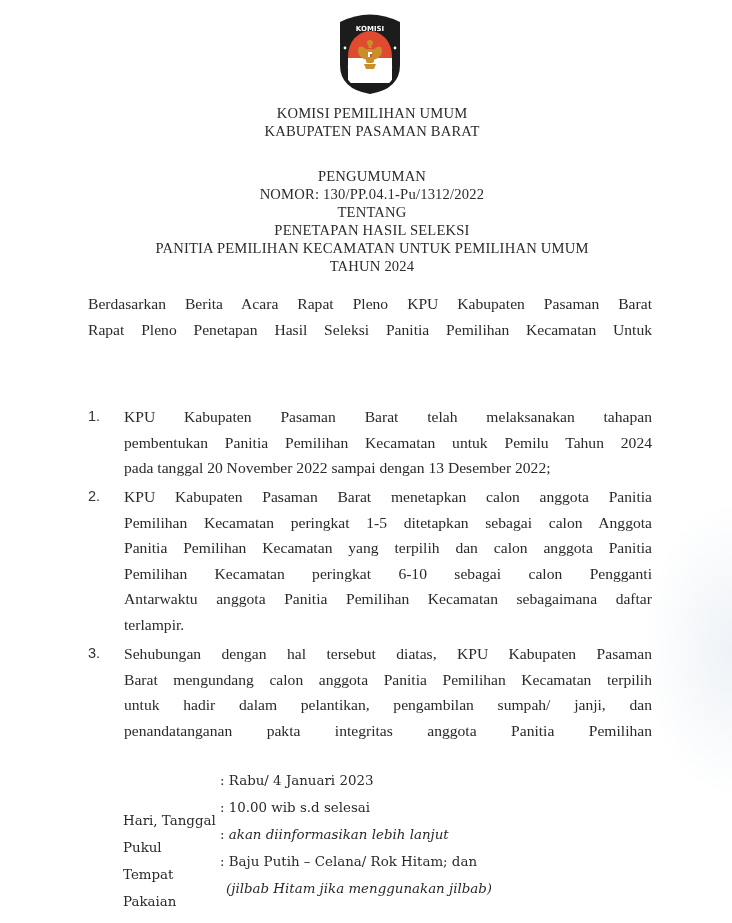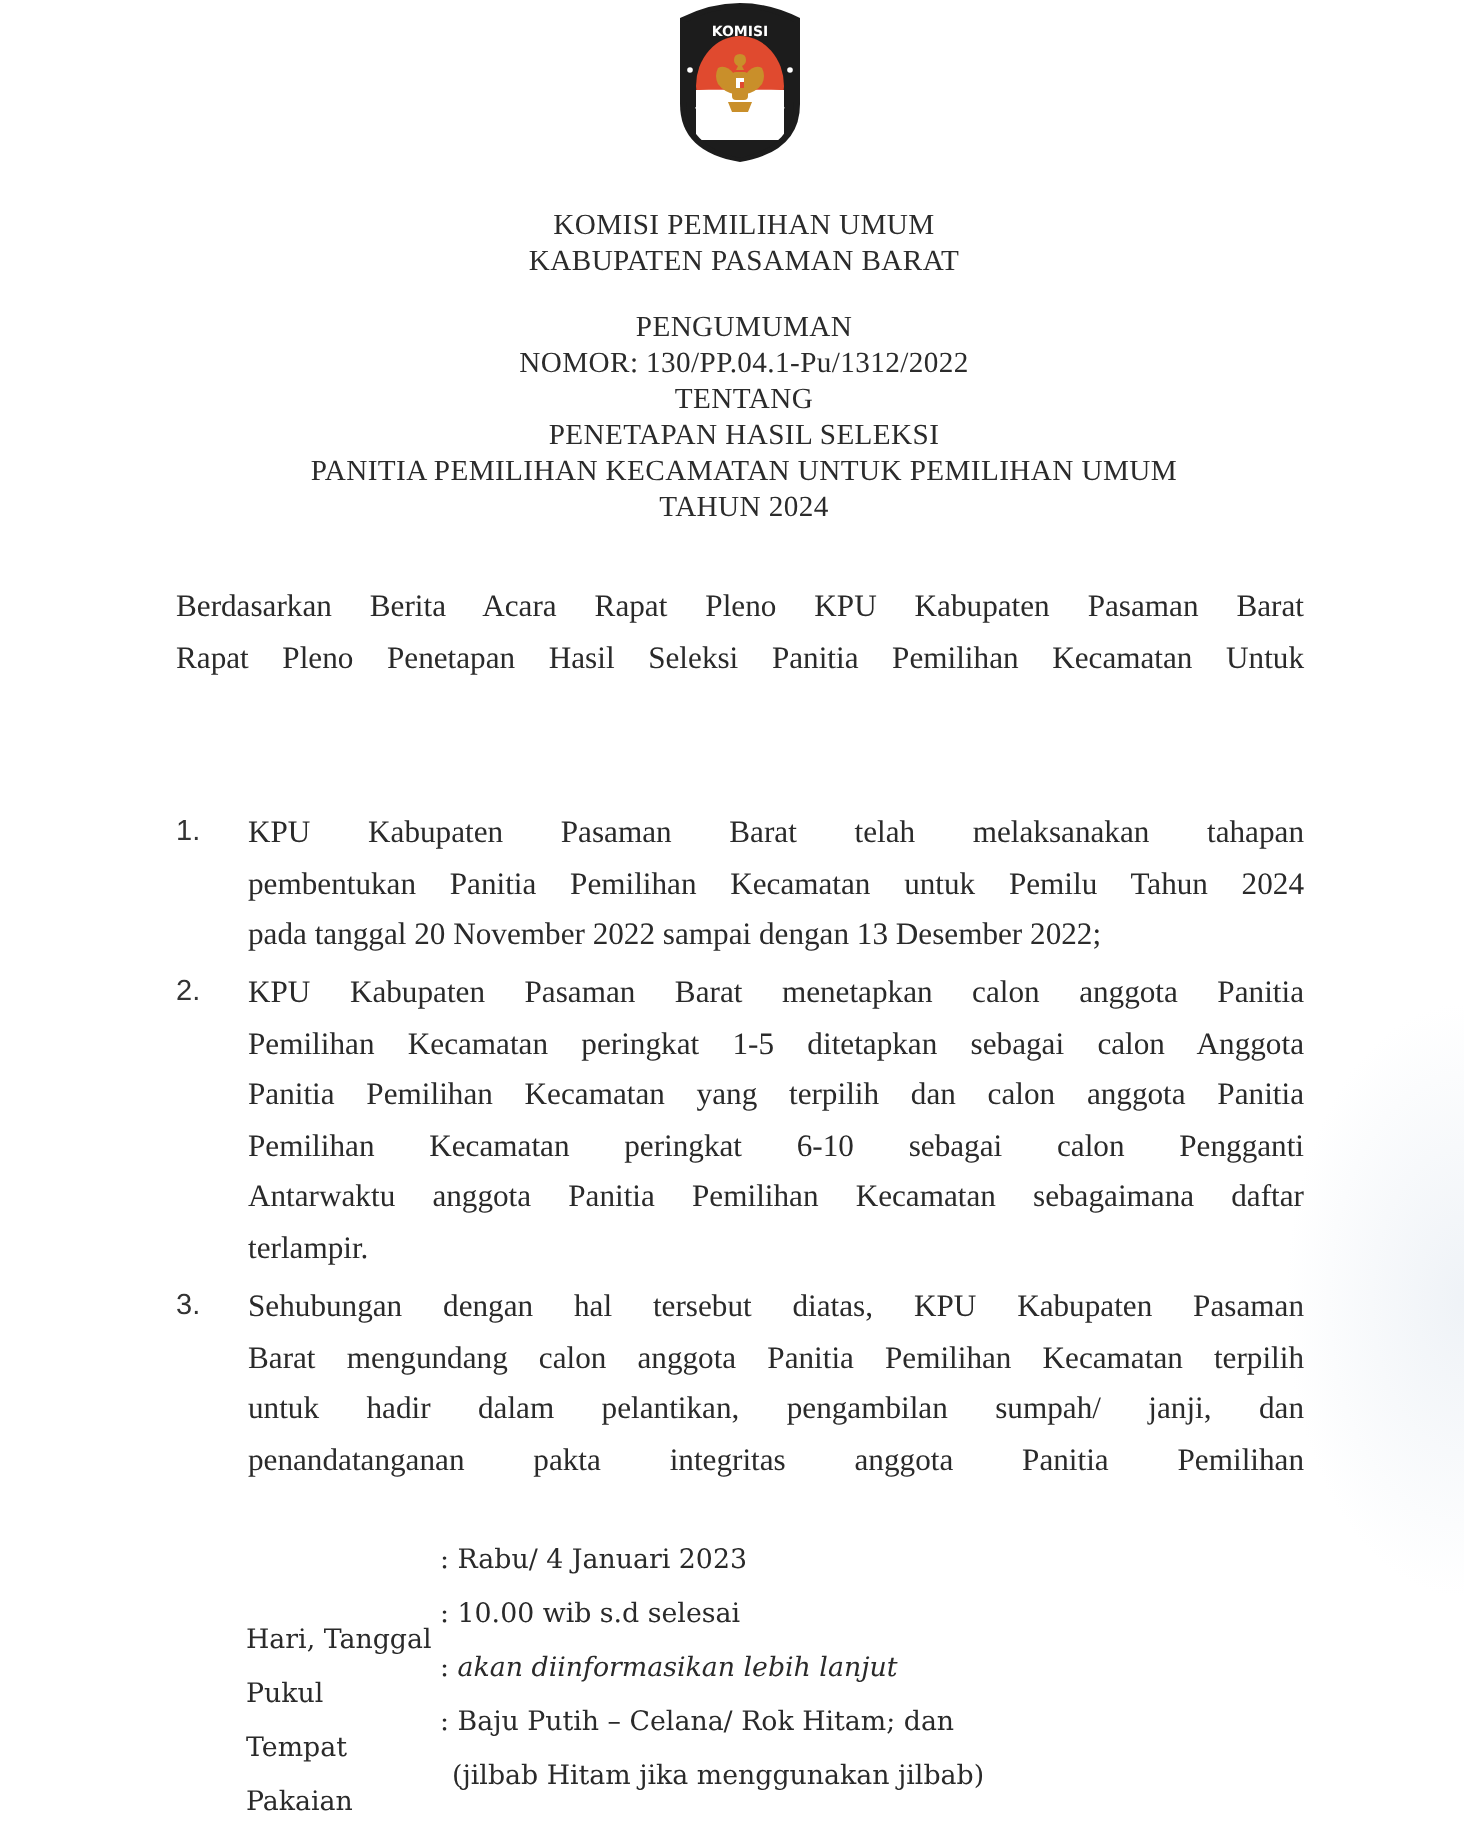--- a/index.html
+++ b/index.html
@@ -1,25 +1,25 @@
 <!DOCTYPE html>
 <html><head>
   <meta charset="utf-8">
   <style>
     * { box-sizing: border-box; margin: 0; padding: 0; }
     html, body { width: 732px; height: 923px; background: #ffffff; overflow: hidden; }
     body { position: relative; color: #2a2a2a; font-family: "DejaVu Serif", "Liberation Serif", serif; }
 
-    .logo { position: absolute; left: 337px; top: 1px; width: 66px; height: 80px; }
+    .logo { position: absolute; left: 337px; top: 14px; width: 66px; height: 80px; }
 
     .header { position: absolute; left: 0; width: 732px; text-align: center;
       font-family: "Liberation Serif", "DejaVu Serif", serif; font-size: 14.6px; letter-spacing: 0.2px; color: #2b2b2b; padding-left: 12px; }
     .header .line { display: block; height: 18px; line-height: 18px; }
     .h-org { top: 104px; }
-    .h-title { top: 155px; }
+    .h-title { top: 167px; }
 
     .body { position: absolute; left: 88px; width: 564px;
       font-family: "Liberation Serif", "DejaVu Serif", serif; font-size: 15.6px; color: #2a2a2a; }
     .para { position: absolute; left: 88px; top: 291px; width: 564px; line-height: 25.6px; text-align: justify; }
     .para .ln { display: block; height: 25.6px; text-align: justify; text-align-last: justify; }
     .para .ln.last { text-align-last: left; }
 
     .list-item { position: absolute; left: 88px; width: 564px; line-height: 25.6px; }
     .list-item .num { position: absolute; left: 0; top: 0; width: 30px; font-family: "Liberation Sans", sans-serif; font-size: 14.5px; color: #333; }
     .list-item .txt { position: absolute; left: 36px; top: 0; width: 528px; }
@@ -28,21 +28,21 @@
     .li-1 { top: 404px; }
     .li-2 { top: 484px; }
     .li-3 { top: 641px; }
 
     .details { position: absolute; left: 123px; top: 771px; font-family: "DejaVu Serif", serif; font-size: 13.4px; color: #2a2a2a; }
     .details .row { position: relative; height: 27px; line-height: 20px; }
     .details .lbl { position: absolute; left: 0; top: 0; white-space: nowrap; margin-top: 40px; }
     .details .val { position: absolute; left: 97px; top: 0; white-space: nowrap; }
     .details .row.first .val { left: 97px; }
     .details .italic { font-style: italic; }
-    .details .note { position: absolute; left: 103px; top: 0; white-space: nowrap; }
+    .details .note { position: absolute; left: 103px; top: 0; white-space: nowrap; font-style: italic; }
 
     .shadow-right { position: absolute; right: 0; top: 500px; width: 90px; height: 300px;
       background: radial-gradient(ellipse at right center, rgba(225,232,240,0.55), rgba(255,255,255,0) 70%); }
   </style>
 </head>
 <body>
 
 <div class="logo">
   <svg width="66" height="80" viewBox="0 0 66 80">
     <defs>

